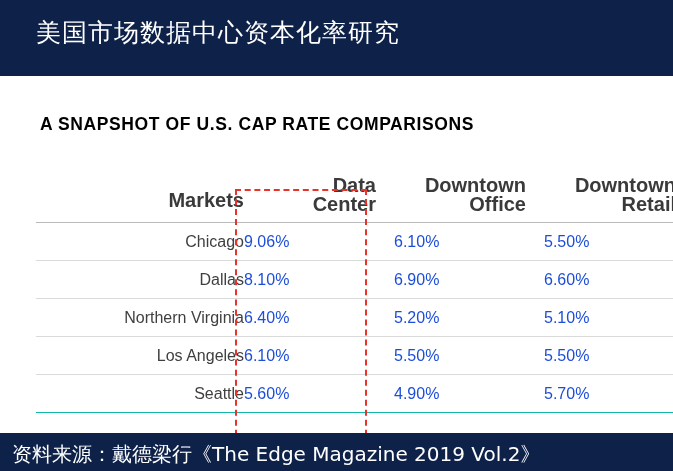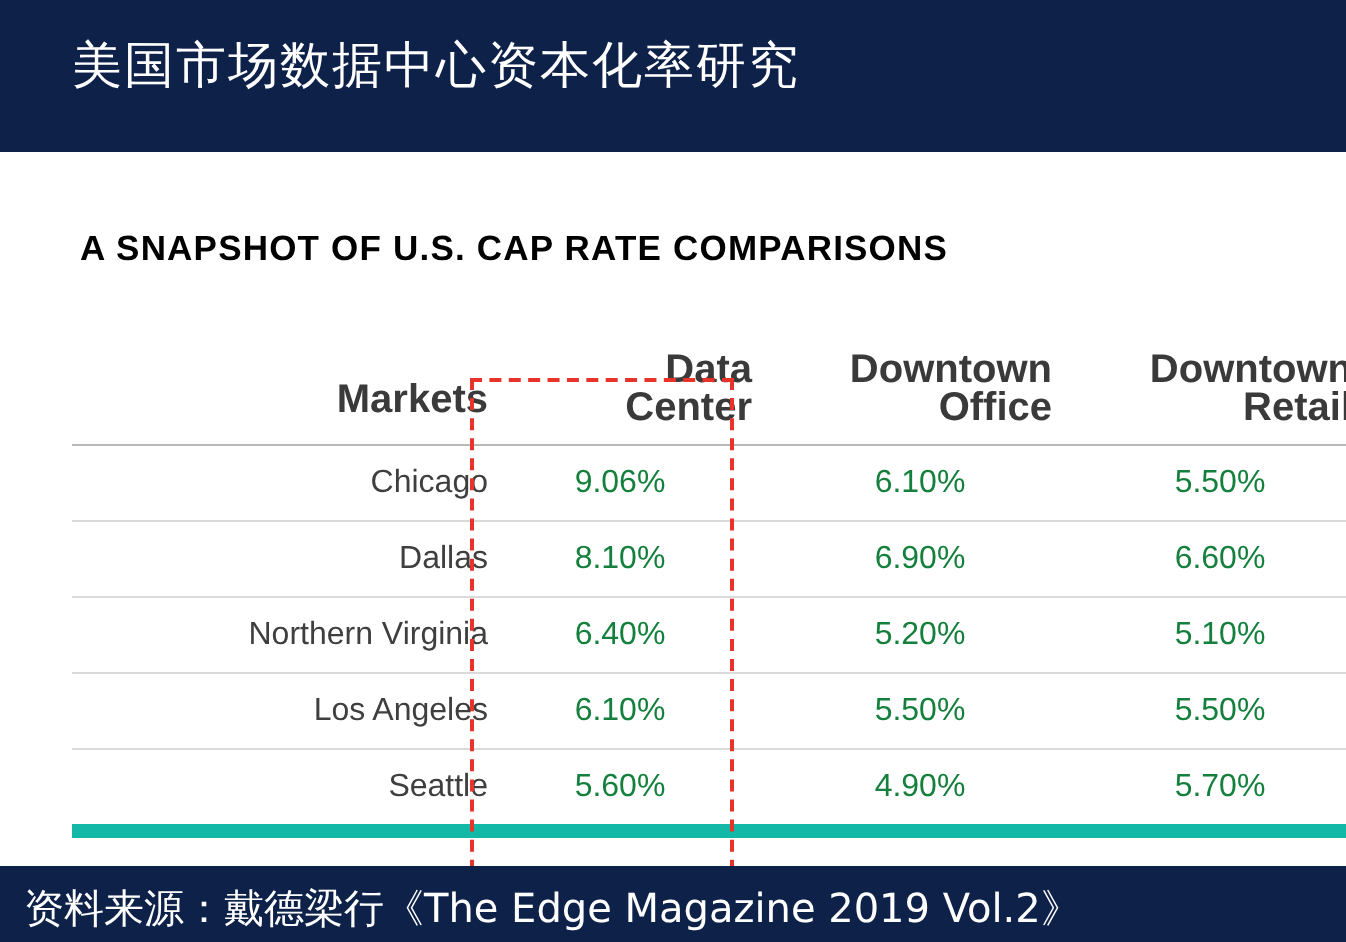--- a/index.html
+++ b/index.html
@@ -95,32 +95,32 @@
     padding-right: 18px;
     vertical-align: bottom;
     padding-bottom: 8px;
   }
   tbody td {
     height: 37px;
     font-size: 16px;
     border-bottom: 1px solid #dadada;
   }
   tbody tr:last-child td {
-    border-bottom: 7px solid #14b8a6;
+    border-bottom: 1px solid #14b8a6;
     margin-top: 18px;
   }
   tbody td.col-market {
     text-align: right;
     padding-left: 8px;
     color: #3f3f3f;
   }
   tbody td.col-num {
-    text-align: center;
+    text-align: left;
     padding-right: 18px;
-    color: #15803d;
+    color: #1d4ed8;
   }
   
   .highlight-box {
     position: absolute;
     left: 235px;
     top: 113px;
     width: 132px;
     height: 287px;
     border: 2px dashed #e8332a;
     box-sizing: border-box;

